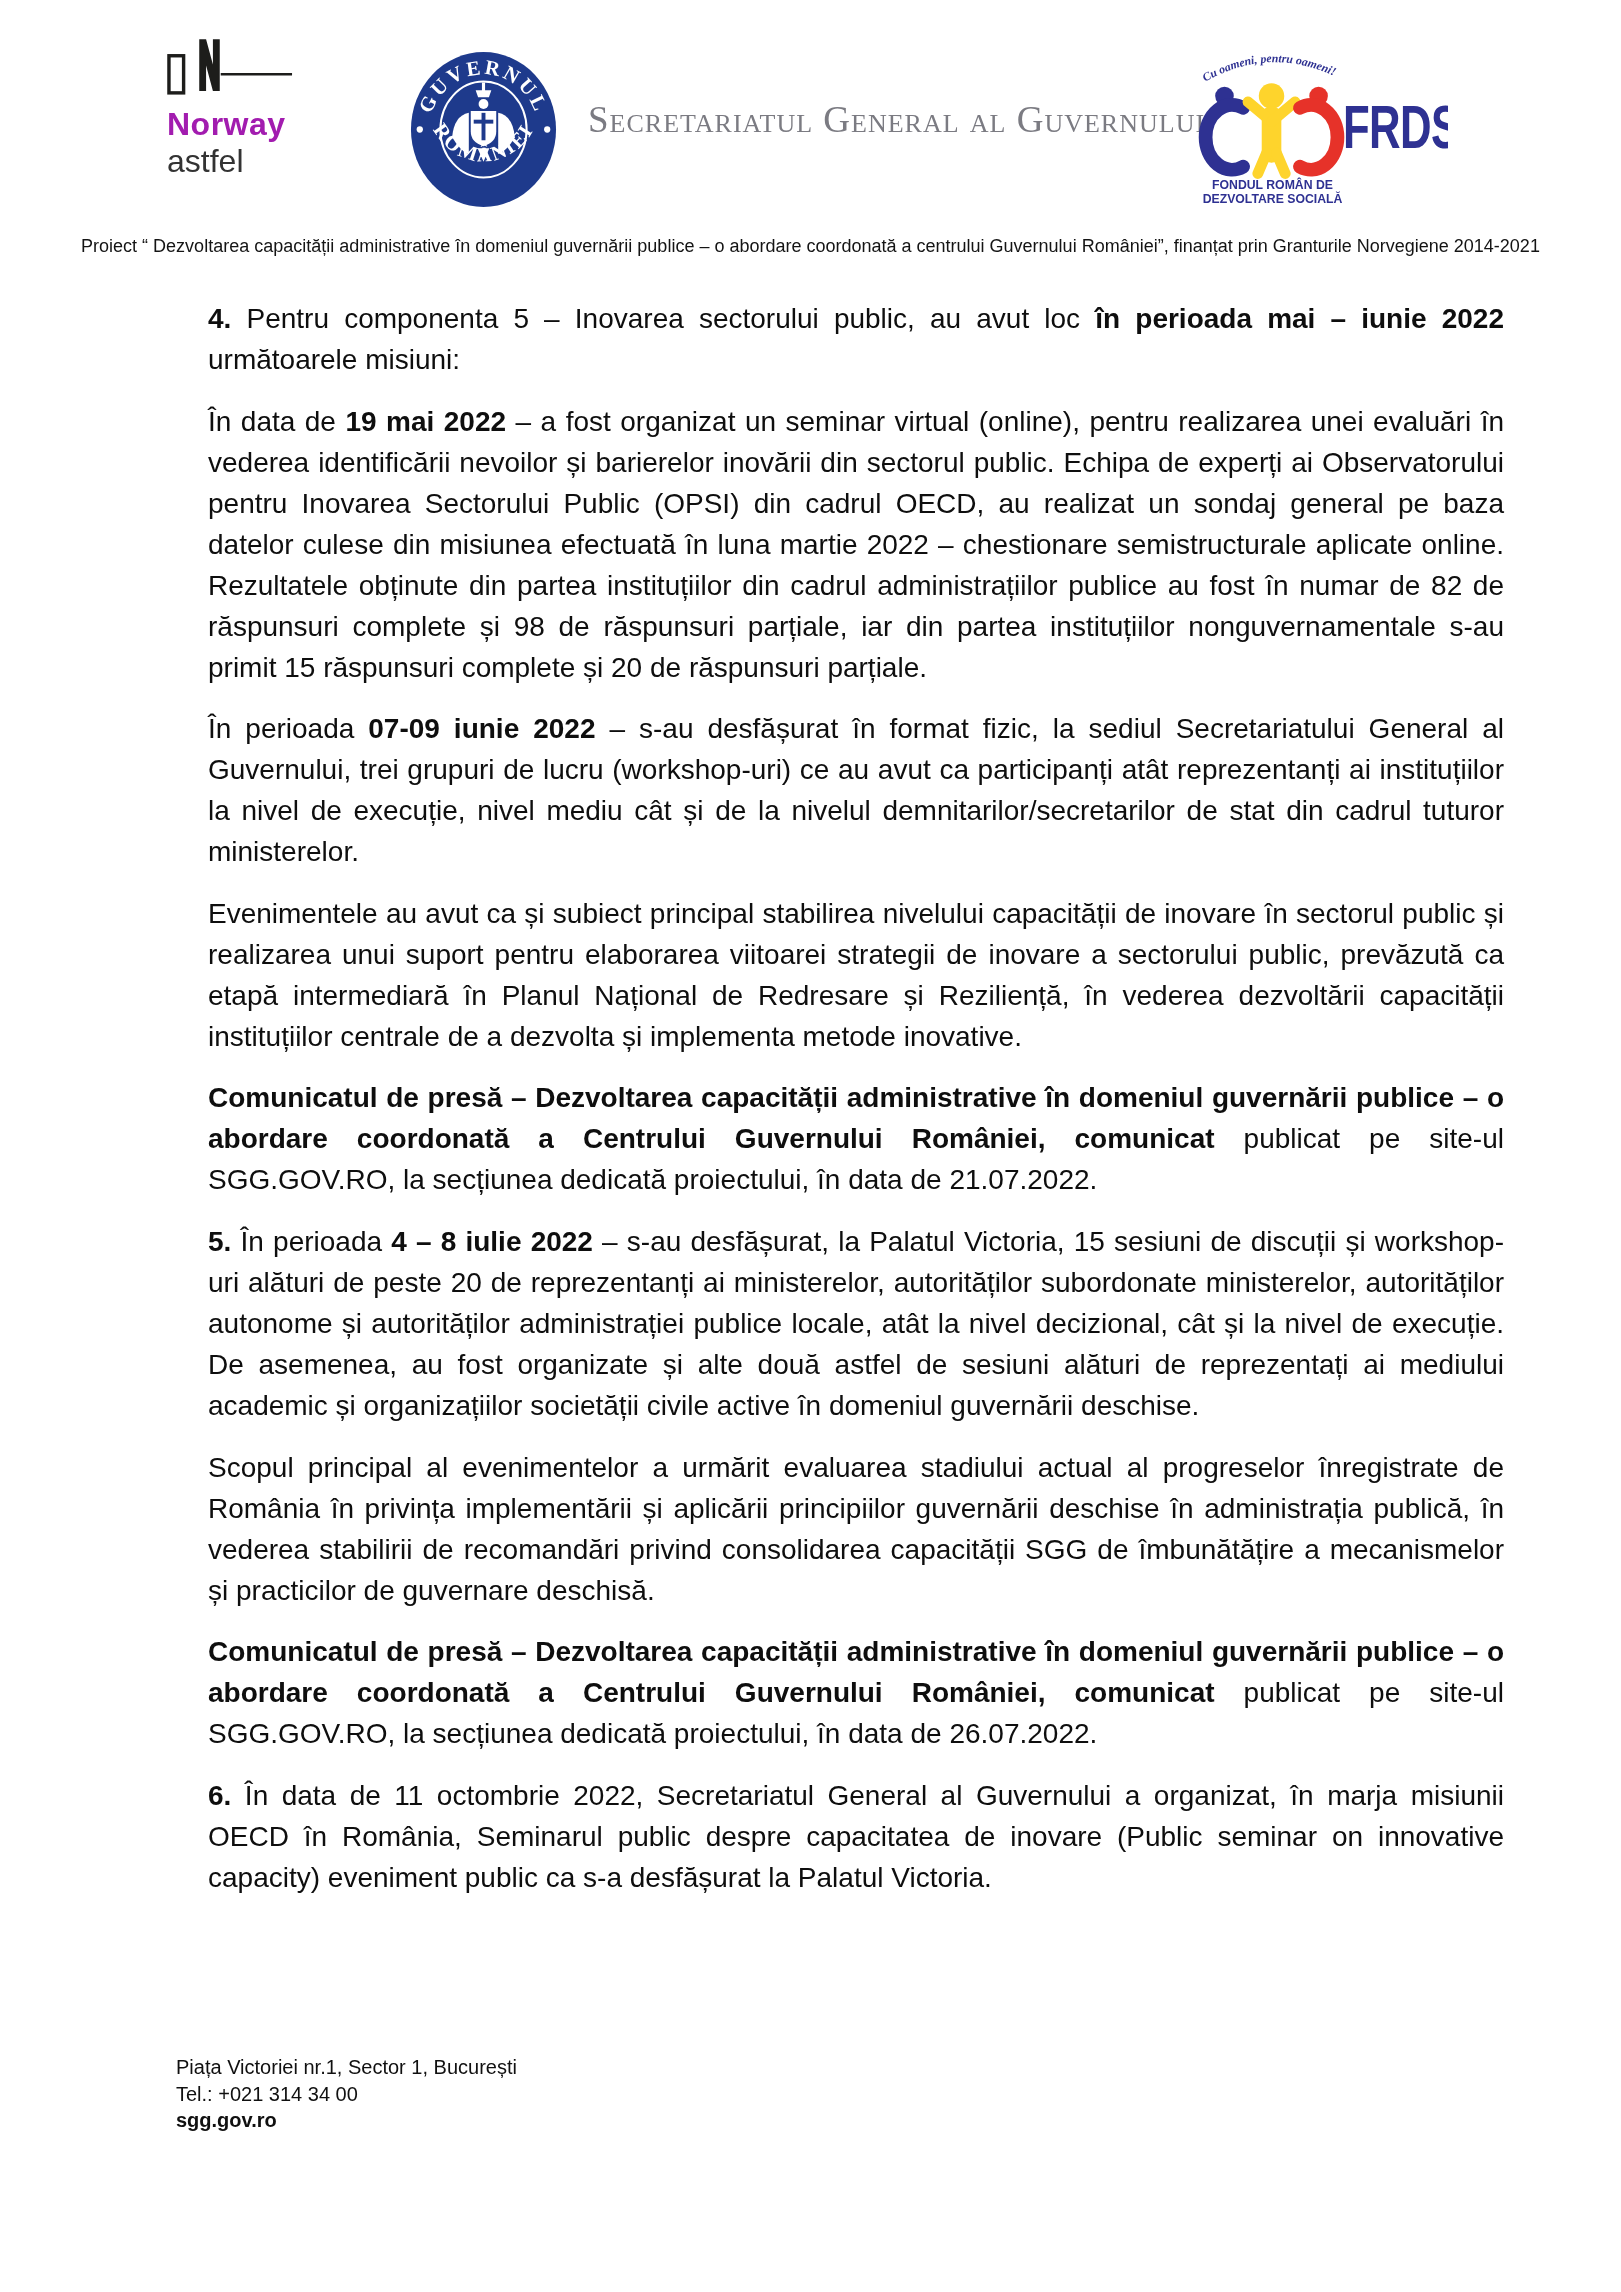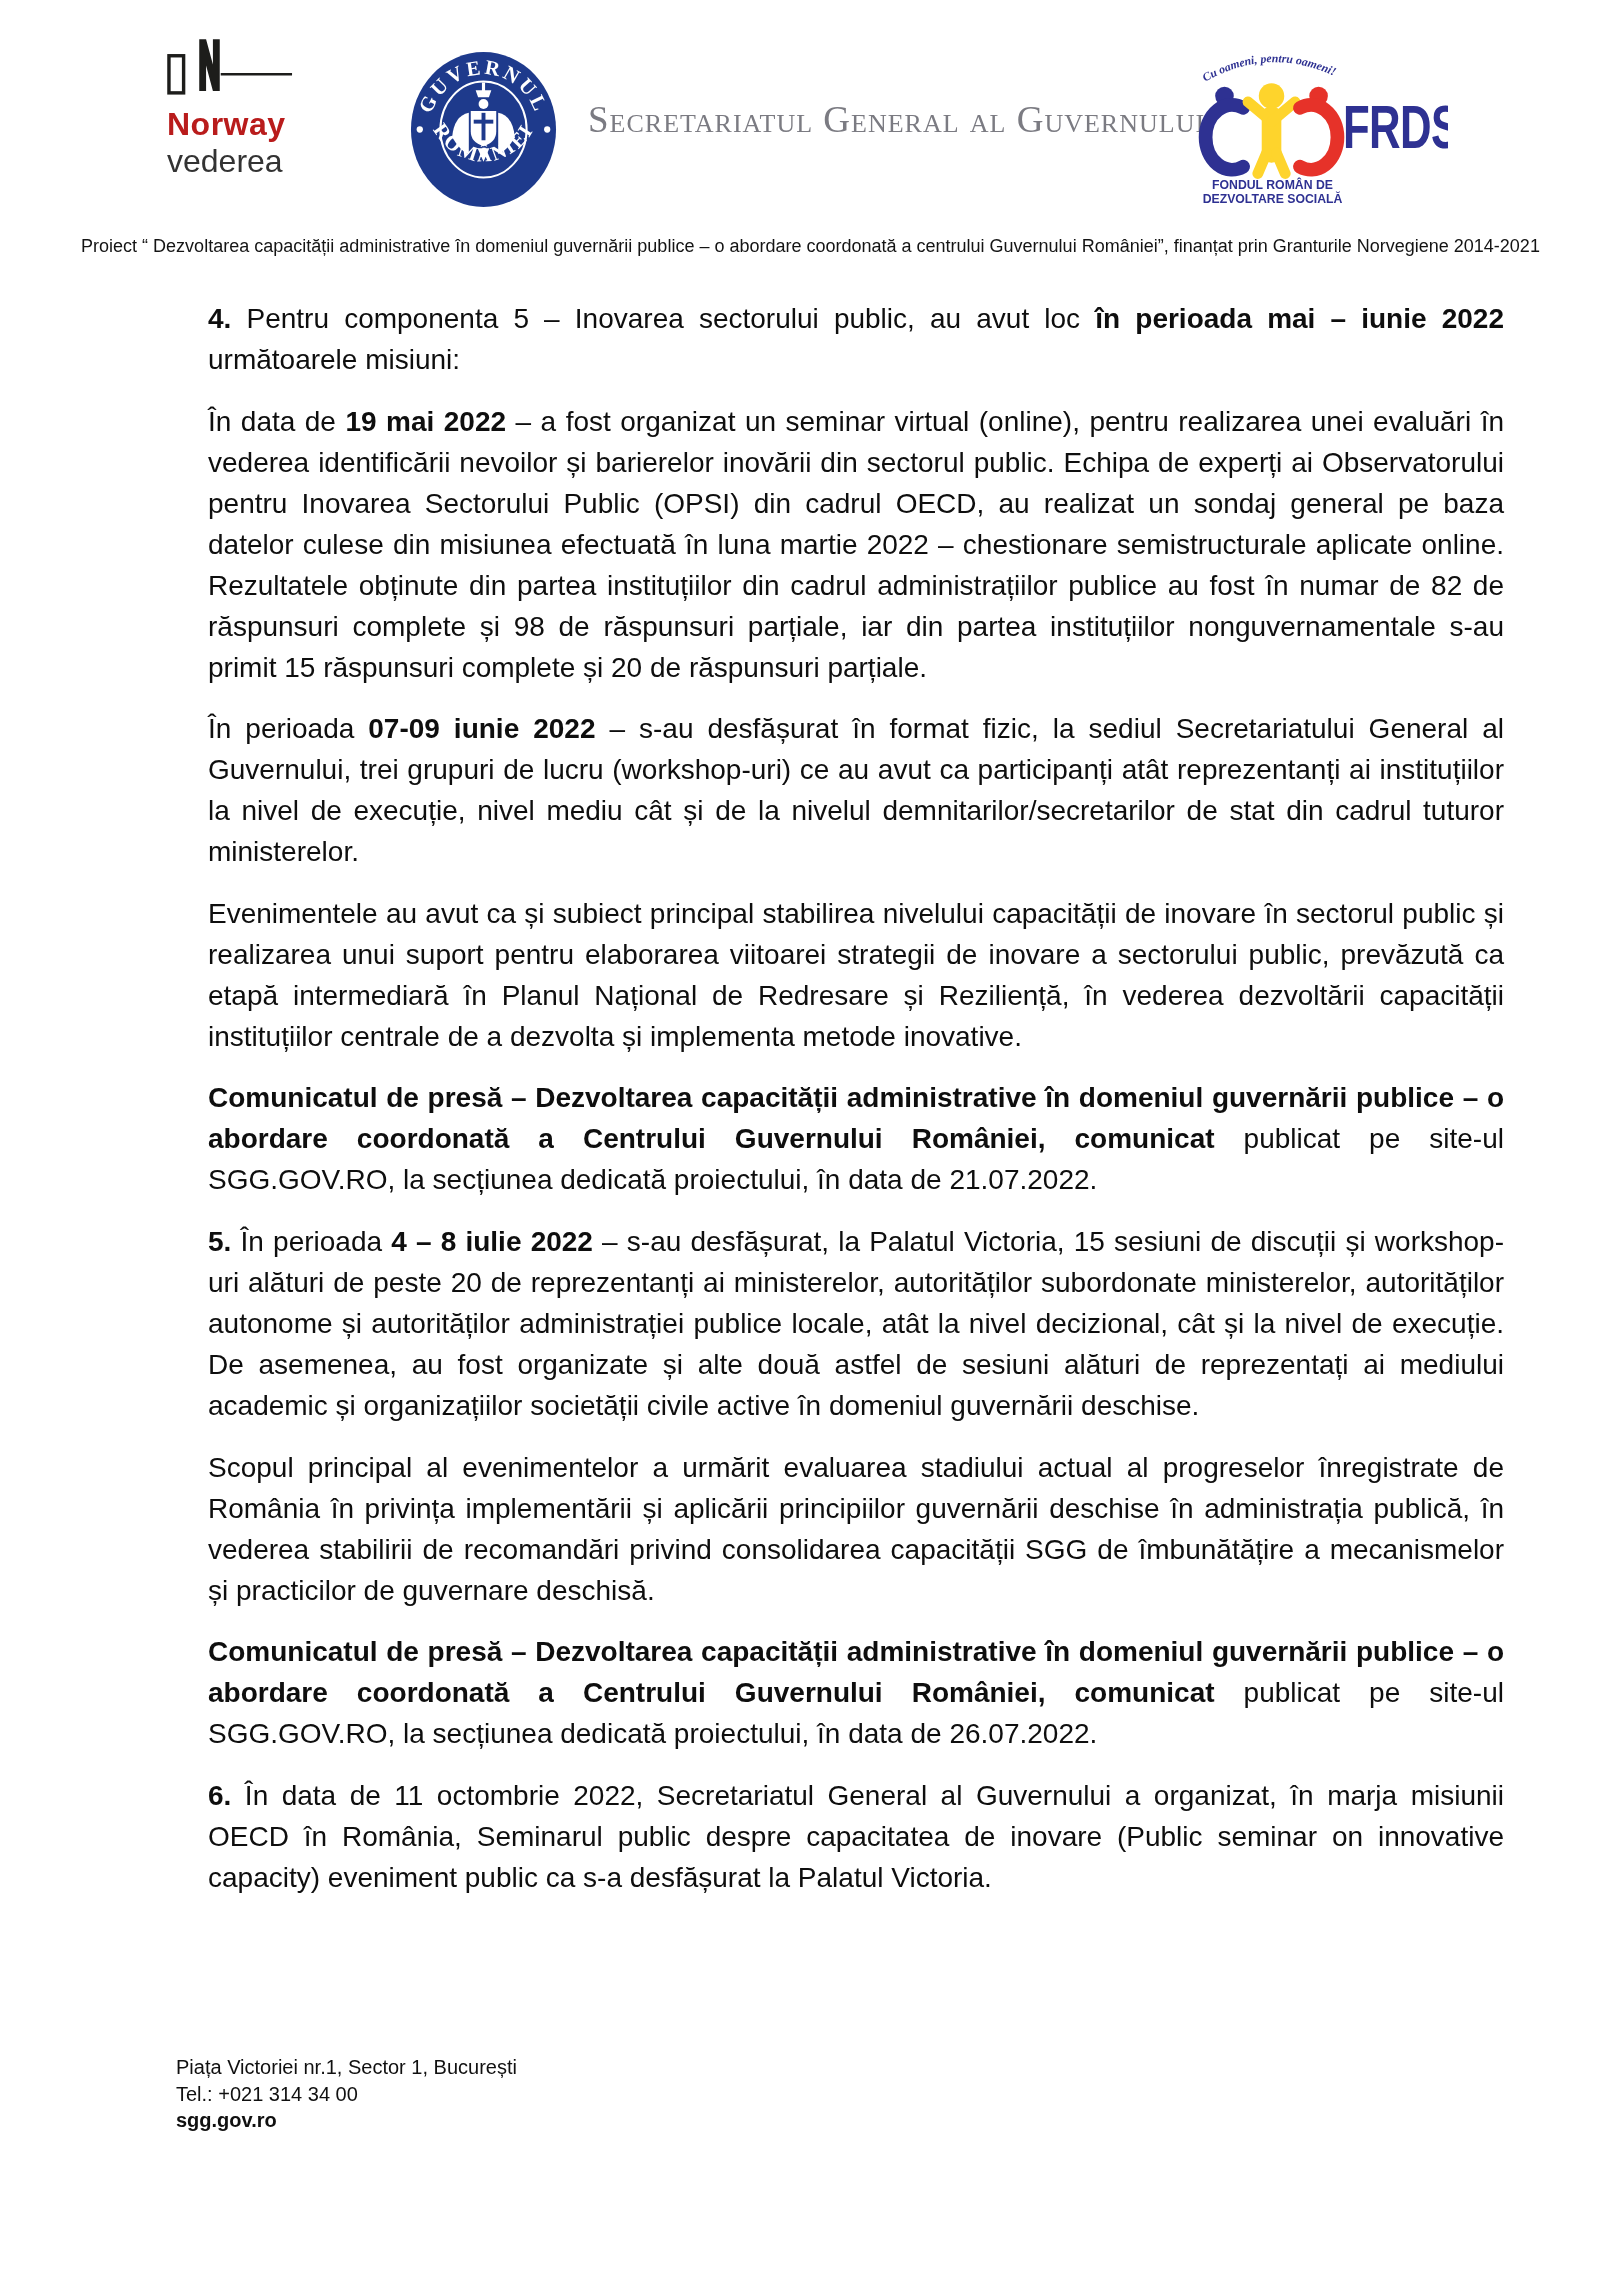--- a/index.html
+++ b/index.html
@@ -5,21 +5,21 @@
   html,body { margin:0; padding:0; background:#e8e8e8; }
   .page {
     position:relative; width:1621px; height:2293px; margin:0 auto;
     background:#ffffff; overflow:hidden;
     font-family:"Liberation Sans", sans-serif; color:#111;
   }
 
   
   .norway-block { position:absolute; left:167px; top:37px; }
   .norway-mark { display:block; }
-  .norway-name  { font-size:32px; font-weight:bold; color:#b91c1c; line-height:1.05; margin-top:11.8px; letter-spacing:0.5px; }
+  .norway-name  { font-size:32px; font-weight:bold; color:#a21caf; line-height:1.05; margin-top:11.8px; letter-spacing:0.5px; }
   .norway-grants{ font-size:32px; font-weight:400; color:#333; line-height:1.05; margin-top:3.9px; }
 
   .seal { position:absolute; left:409px; top:50px; }
 
   .sgg-title {
     position:absolute; left:588px; top:98px; width:510px;
     font-family:"Liberation Serif", serif; font-variant:small-caps;
     font-size:37px; color:#7b7b82; letter-spacing:1px; white-space:nowrap;
   }
 
@@ -48,21 +48,21 @@
 
 <div class="page">
 
   <div class="norway-block">
     <svg class="norway-mark" width="127" height="59" viewBox="0 0 130 60" xmlns="http://www.w3.org/2000/svg">
       <rect x="2" y="19" width="15" height="38" fill="none" stroke="#1d1d1b" stroke-width="3.5"></rect>
       <path d="M33 2 h7 l7 26 V2 h7 v53 h-7 l-7 -26 v26 h-7 z" fill="#1d1d1b"></path>
       <line x1="55" y1="38" x2="128" y2="38" stroke="#1d1d1b" stroke-width="2.5"></line>
     </svg>
     <div class="norway-name">Norway</div>
-    <div class="norway-grants">vederea</div>
+    <div class="norway-grants">astfel</div>
   </div>
 
   <svg class="seal" width="149" height="159" viewBox="0 0 152 162" xmlns="http://www.w3.org/2000/svg">
     <ellipse cx="76" cy="81" rx="74" ry="79" fill="#1e3a8c"></ellipse>
     <ellipse cx="76" cy="81" rx="44" ry="49" fill="none" stroke="#ffffff" stroke-width="2"></ellipse>
     <path id="sealArcTop" d="M 21,103 A 57 62 0 1 1 131,103" fill="none"></path>
     <path id="sealArcBot" d="M 19,66 A 59 64 0 0 0 133,66" fill="none"></path>
     <text font-family="Liberation Serif, serif" font-size="21" font-weight="bold" fill="#ffffff" letter-spacing="3">
       <textPath href="#sealArcTop" startOffset="50%" text-anchor="middle">GUVERNUL</textPath>
     </text>

